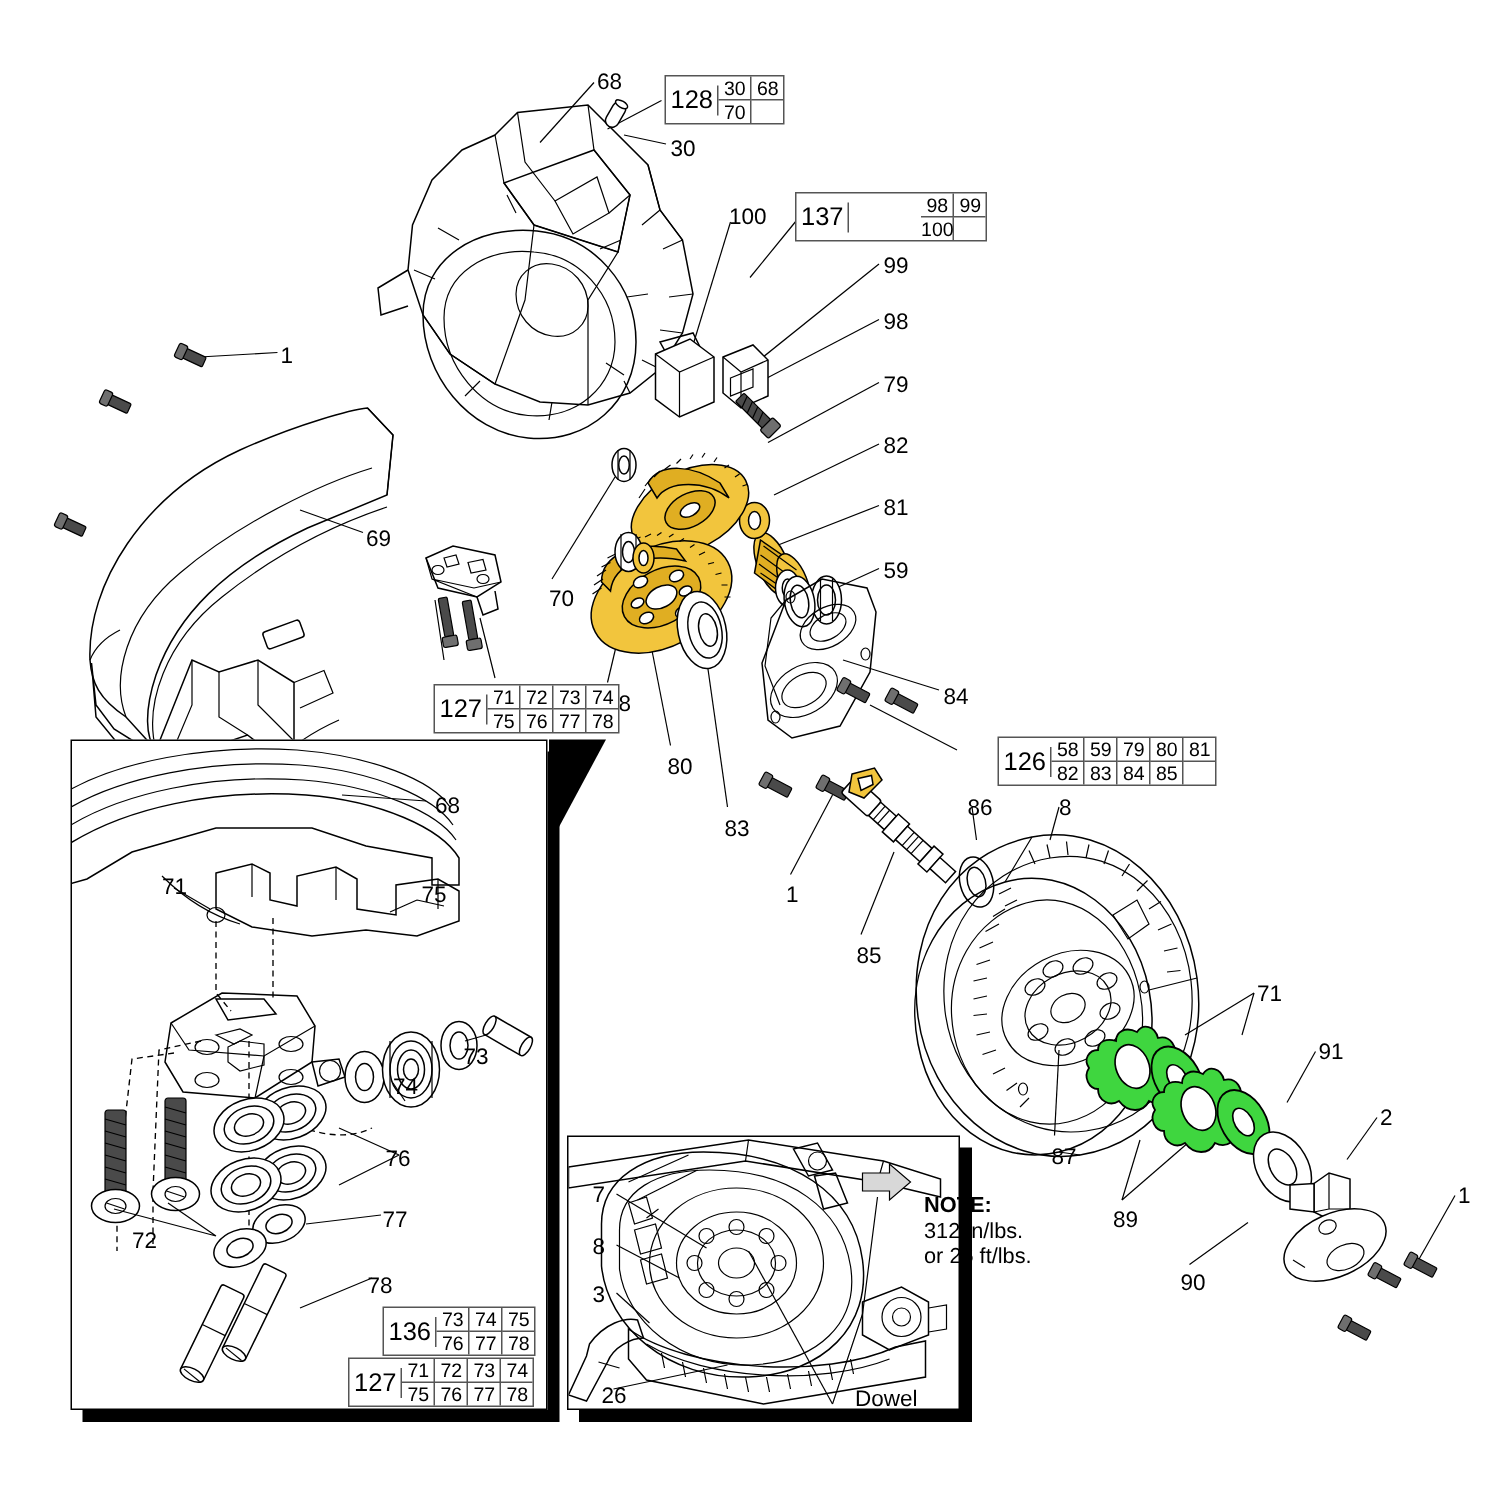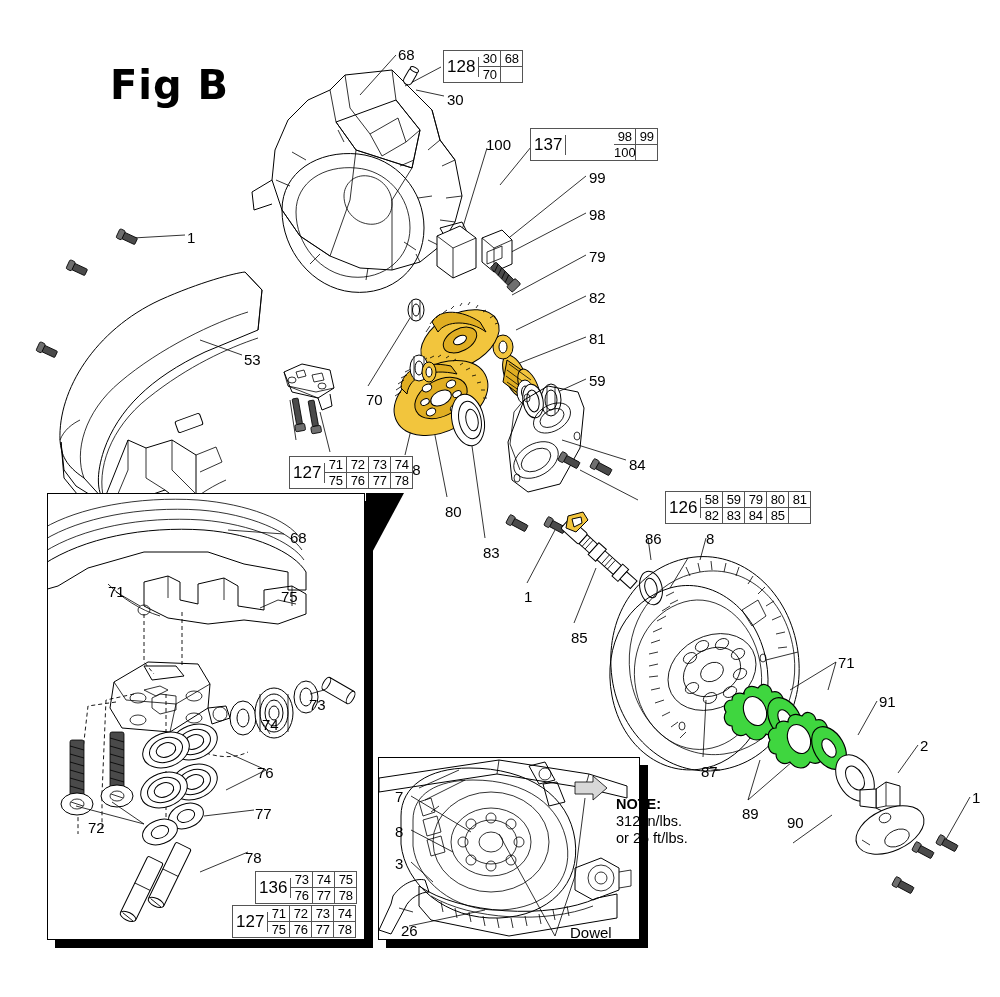--- a/index.html
+++ b/index.html
@@ -624,57 +624,56 @@
       </g>
       <g class="thin">
         <path d="M32 38 L92 74"></path>
         <path d="M32 72 L74 94"></path>
         <path d="M32 104 L54 124"></path>
         <path d="M30 168 L106 152"></path>
       </g>
     </svg>
   </div>
 
-  <div class="figtitle">Fig B</div>
 
   <div class="note" style="left:616px;top:796px;">
     <b>NOTE:</b><br>
     <span>312 in/lbs.</span><br>
     <span>or 26 ft/lbs.</span>
   </div>
 
   <div id="callout-layer">
       <div class="lbl" style="left: 398px; top: 47px;">68</div>
       <div class="lbl" style="left: 447px; top: 92px;">30</div>
       <div class="lbl" style="left: 187px; top: 230px;">1</div>
       <div class="lbl" style="left: 486px; top: 137px;">100</div>
       <div class="lbl" style="left: 589px; top: 170px;">99</div>
       <div class="lbl" style="left: 589px; top: 207px;">98</div>
       <div class="lbl" style="left: 589px; top: 249px;">79</div>
       <div class="lbl" style="left: 589px; top: 290px;">82</div>
       <div class="lbl" style="left: 589px; top: 331px;">81</div>
       <div class="lbl" style="left: 589px; top: 373px;">59</div>
-      <div class="lbl" style="left: 244px; top: 352px;">53</div>
+      <div class="lbl" style="left: 244px; top: 352px;">69</div>
       <div class="lbl" style="left: 366px; top: 392px;">70</div>
       <div class="lbl" style="left: 404px; top: 462px;">58</div>
       <div class="lbl" style="left: 445px; top: 504px;">80</div>
       <div class="lbl" style="left: 483px; top: 545px;">83</div>
       <div class="lbl" style="left: 629px; top: 457px;">84</div>
       <div class="lbl" style="left: 295px; top: 464px;">127</div>
       <div class="lbl" style="left: 524px; top: 589px;">1</div>
       <div class="lbl" style="left: 571px; top: 630px;">85</div>
       <div class="lbl" style="left: 645px; top: 531px;">86</div>
       <div class="lbl" style="left: 706px; top: 531px;">8</div>
       <div class="lbl" style="left: 838px; top: 655px;">71</div>
       <div class="lbl" style="left: 701px; top: 764px;">87</div>
       <div class="lbl" style="left: 742px; top: 806px;">89</div>
       <div class="lbl" style="left: 879px; top: 694px;">91</div>
       <div class="lbl" style="left: 920px; top: 738px;">2</div>
       <div class="lbl" style="left: 972px; top: 790px;">1</div>
-      <div class="lbl" style="left: 787px; top: 815px;">90</div>
+      <div class="lbl" style="left: 787px; top: 848px;">90</div>
       <div class="lbl" style="left: 290px; top: 530px;">68</div>
       <div class="lbl" style="left: 108px; top: 584px;">71</div>
       <div class="lbl" style="left: 281px; top: 589px;">75</div>
       <div class="lbl" style="left: 309px; top: 697px;">73</div>
       <div class="lbl" style="left: 262px; top: 717px;">74</div>
       <div class="lbl" style="left: 257px; top: 765px;">76</div>
       <div class="lbl" style="left: 255px; top: 806px;">77</div>
       <div class="lbl" style="left: 88px; top: 820px;">72</div>
       <div class="lbl" style="left: 245px; top: 850px;">78</div>
       <div class="lbl" style="left: 395px; top: 789px;">7</div>

